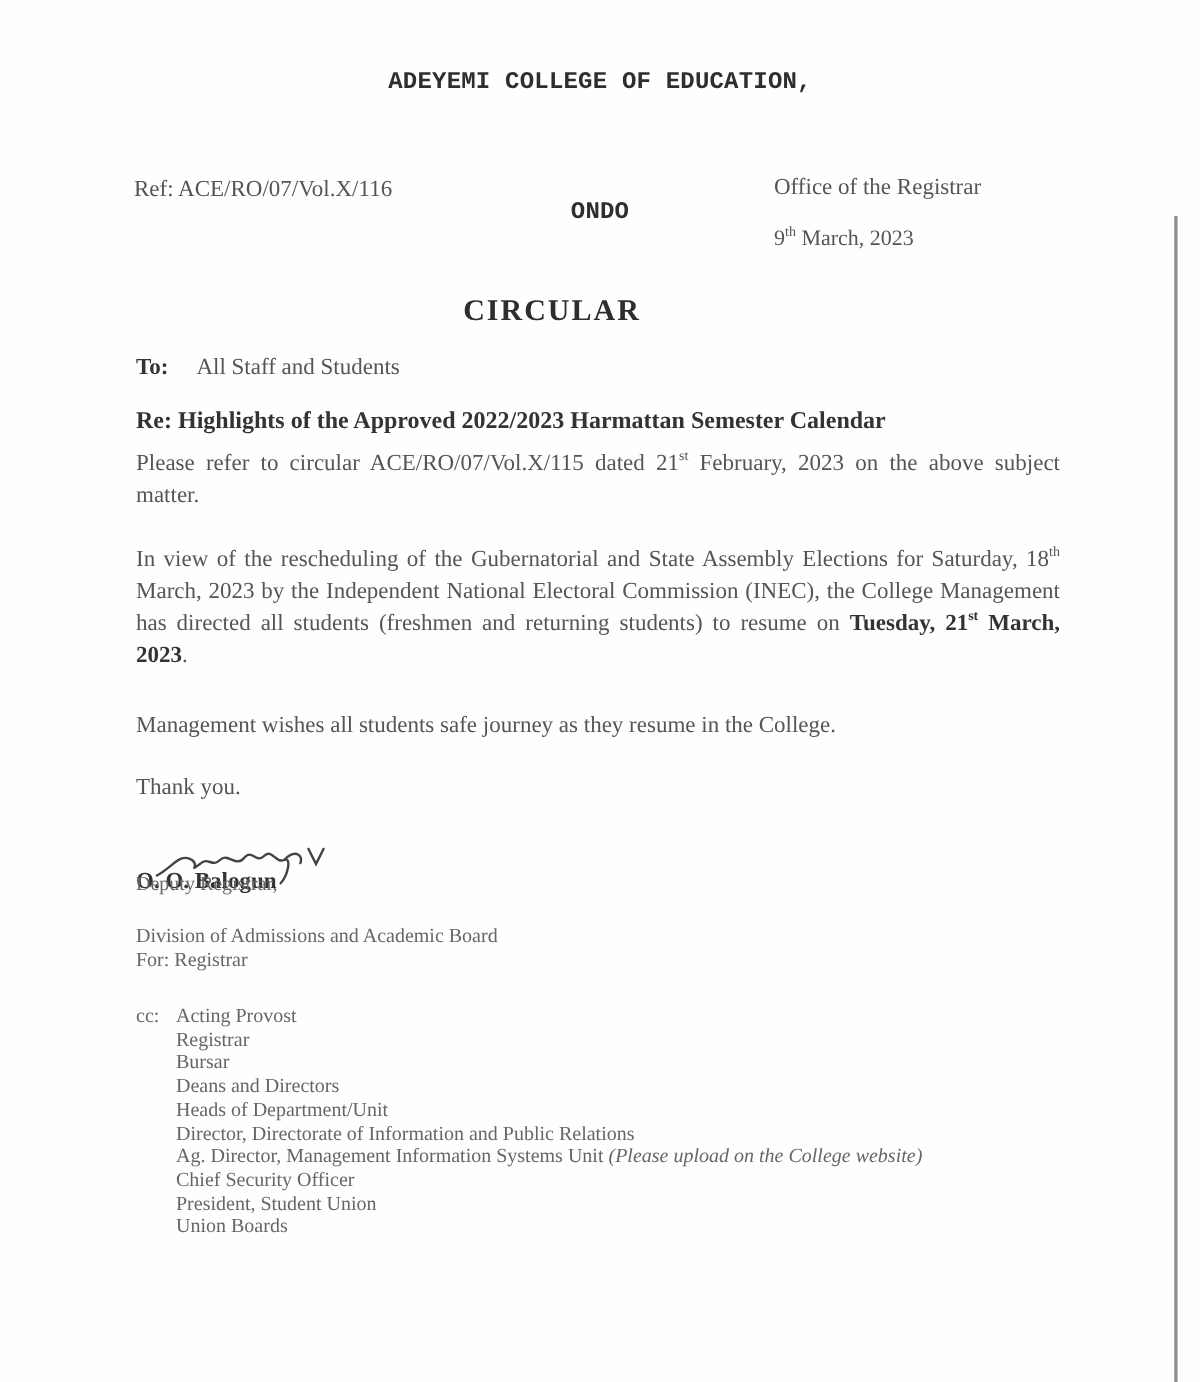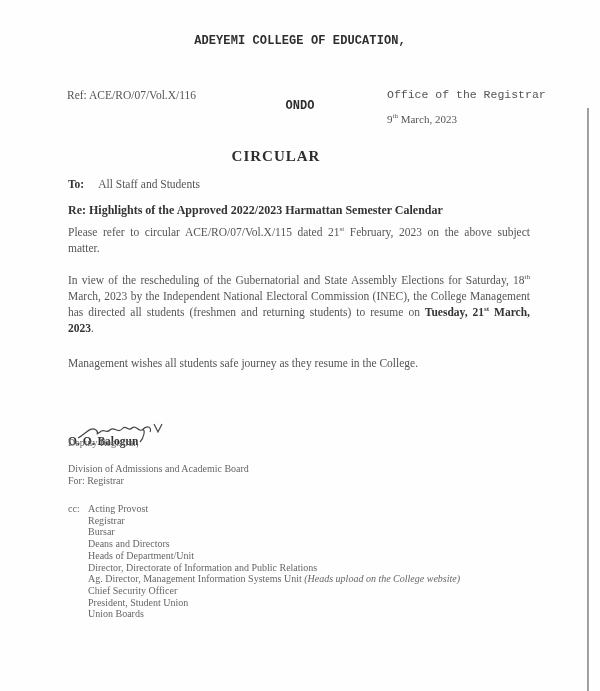--- a/index.html
+++ b/index.html
@@ -18,21 +18,21 @@
     .edge-line {
       position: absolute; left: 587px; top: 108px; width: 2px; height: 583px;
       background: linear-gradient(to right, #bdbdbd, #7a7a7a, #d0d0d0);
     }
     .abs { position: absolute; white-space: nowrap; }
     .header {
       position: absolute; left: 0; width: 600px; text-align: center;
       font-weight: bold; font-size: 12px; color: #2e2e2e; letter-spacing: 0.1px; font-family: Liberation Mono, monospace;
     }
     .ref { left: 67px; top: 89px; font-size: 11.5px; color: #555; }
-    .office { left: 387px; top: 88px; font-size: 11.5px; color: #555; font-family: Liberation Mono, monospace; }
+    .office { left: 387px; top: 88px; font-size: 11.5px; color: #555; }
     .date { left: 387px; top: 112px; font-size: 11px; color: #555; }
     .date sup { font-size: 7px; }
     .title {
       position: absolute; left: 0; width: 552px; top: 148px; text-align: center;
       font-weight: bold; font-size: 15px; letter-spacing: 1px; color: #2e2e2e;
     }
     .to { left: 68px; top: 178px; font-size: 11.5px; color: #555; }
     .to b { color: #333; margin-right: 14px; margin-top: 12px; }
     .re { left: 68px; top: 203px; font-size: 12px; font-weight: bold; color: #333; }
     .para {
@@ -75,39 +75,40 @@
 
   <div class="abs to"><b>To:</b><span>All Staff and Students</span></div>
 
   <div class="abs re">Re: Highlights of the Approved 2022/2023 Harmattan Semester Calendar</div>
 
   <div class="para p1"><span>Please refer to circular ACE/RO/07/Vol.X/115 dated 21</span><sup>st</sup><span> February, 2023 on the above subject matter.</span></div>
 
   <div class="para p2"><span>In view of the rescheduling of the Gubernatorial and State Assembly Elections for Saturday, 18</span><sup>th</sup><span> March, 2023 by the Independent National Electoral Commission (INEC), the College Management has directed all students (freshmen and returning students) to resume on </span><b><span>Tuesday, 21</span><sup>st</sup><span> March, 2023</span></b><span>.</span></div>
 
   <div class="para p3">Management wishes all students safe journey as they resume in the College.</div>
+  <div class="para p4">Thank you.</div>
 
   <div class="sig-area">
     <svg class="signature" viewBox="0 0 120 26">
       <path d="M2 20 C10 16, 14 8, 20 12 C24 15, 18 18, 24 14 C28 10, 30 16, 34 12 C38 8, 42 16, 46 11 C50 6, 52 14, 56 10 C60 6, 62 14, 66 12 C70 10, 68 20, 64 24 M66 12 C72 6, 76 10, 74 14 M78 6 L82 14 L86 6" fill="none" stroke="#444" stroke-width="1.2"></path>
     </svg>
     <div class="signer-name">O. O. Balogun</div>
     <div class="sig-line" style="top:19px;">Deputy Registrar,</div>
     <div class="sig-line" style="top:45px;">Division of Admissions and Academic Board</div>
     <div class="sig-line" style="top:57px;">For: Registrar</div>
   </div>
 
   <div class="cc">
     <span class="cc-label">cc:</span>
     <ul class="cc-list">
       <li><span>Acting Provost</span></li>
       <li><span>Registrar</span></li>
       <li><span>Bursar</span></li>
       <li><span>Deans and Directors</span></li>
       <li><span>Heads of Department/Unit</span></li>
       <li><span>Director, Directorate of Information and Public Relations</span></li>
-      <li><span>Ag. Director, Management Information Systems Unit </span><i>(Heads upload on the College website)</i></li>
+      <li><span>Ag. Director, Management Information Systems Unit </span><i>(Please upload on the College website)</i></li>
       <li><span>Chief Security Officer</span></li>
       <li><span>President, Student Union</span></li>
       <li><span>Union Boards</span></li>
     </ul>
   </div>
 </div>
 
 </body></html>

